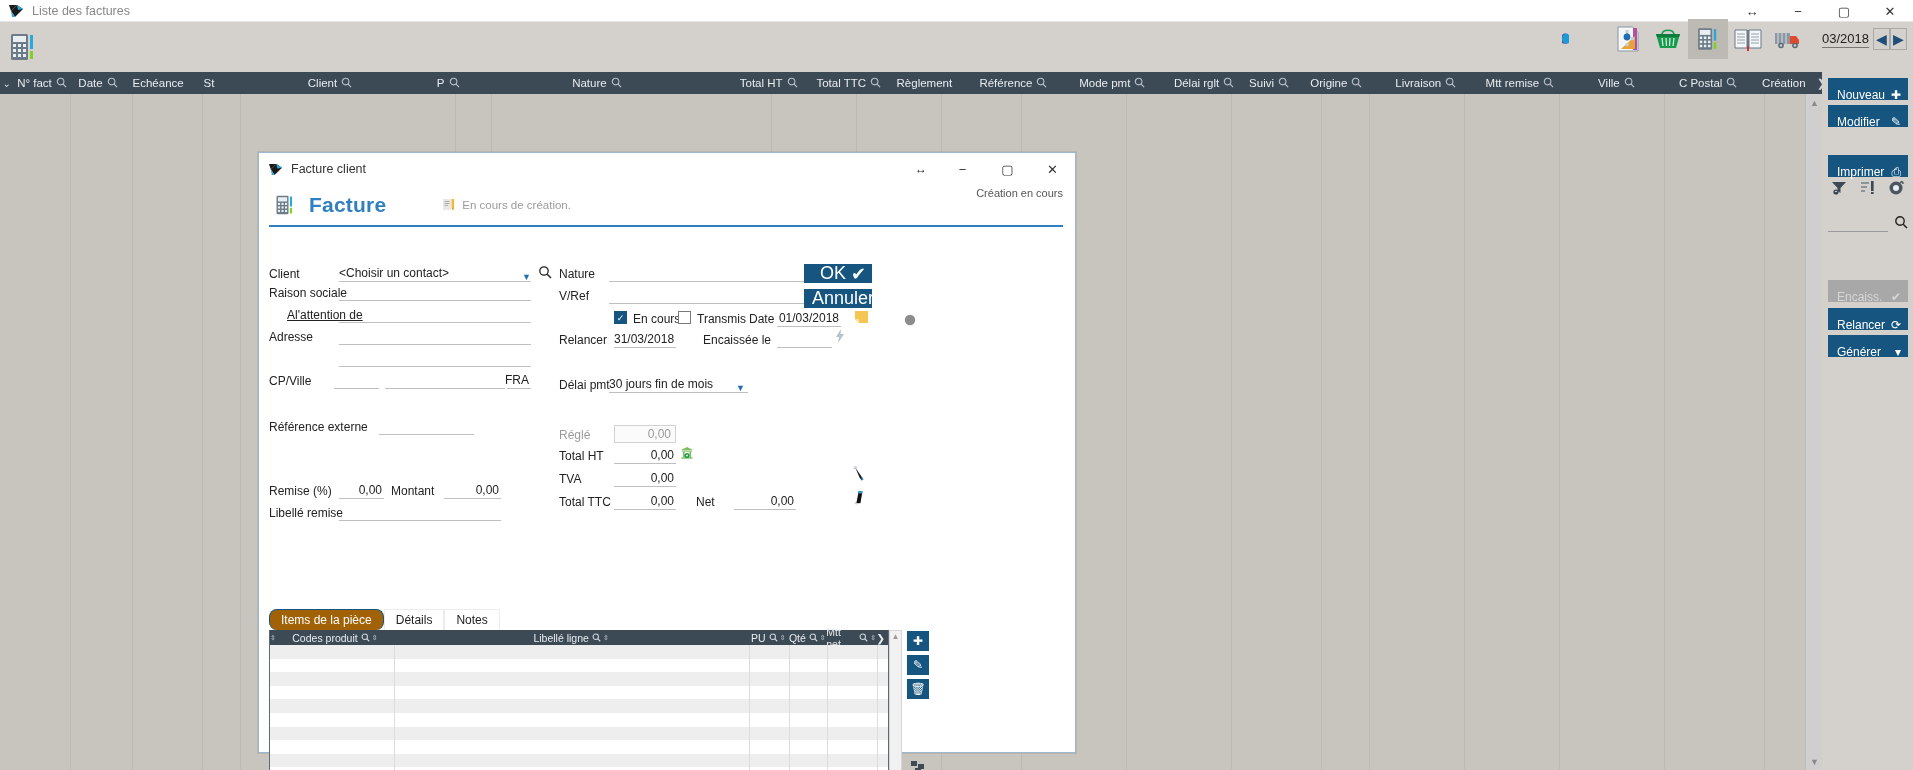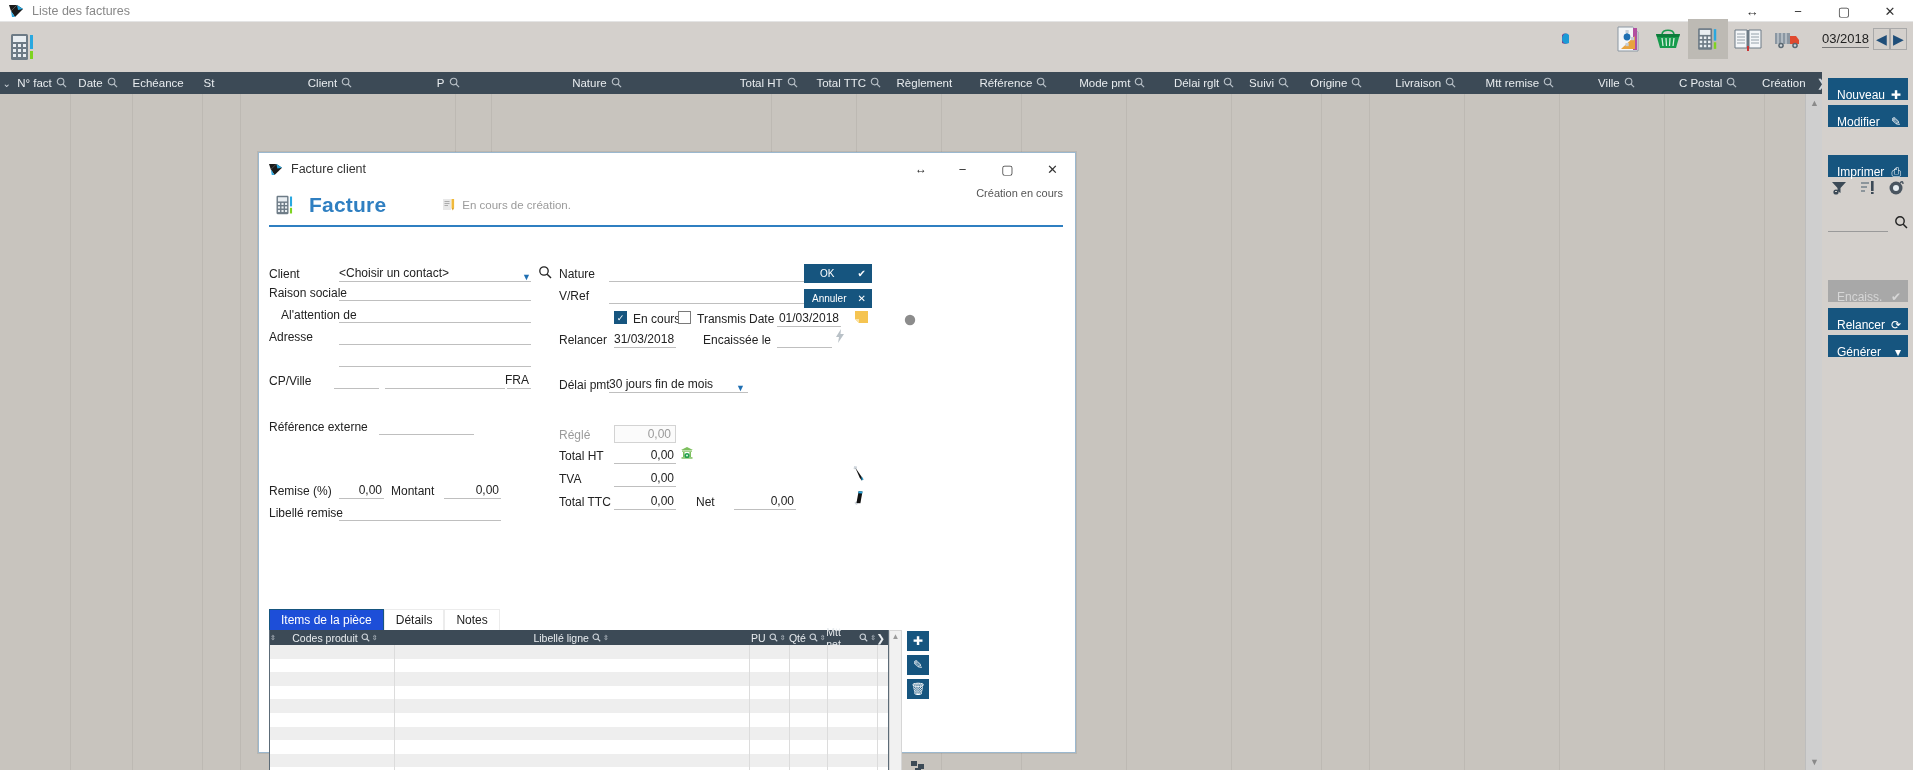--- a/index.html
+++ b/index.html
@@ -172,32 +172,32 @@
   .f-mag { position: absolute; color: #222; font-size: 13px; }
 
   .cb {
     position: absolute; width: 13px; height: 13px; border: 1px solid #7a7a7a; background: #fff;
   }
   .cb.checked { background: #16557f; border-color: #16557f; color: #fff;
                 display:flex; align-items:center; justify-content:center; font-size: 9px; }
 
   .dlg-ok, .dlg-cancel {
     position: absolute; width: 68px; height: 19px; background: #16557f; color: #fff;
-    font-size: 10px; display: flex; align-items: center; justify-content: space-between;
+    font-size: 18px; display: flex; align-items: center; justify-content: space-between;
     padding: 0 6px 0 16px;
   }
 
   
   .tabs { position: absolute; left: 10px; top: 382px; display: flex; }
   .tab {
     height: 21px; padding: 0 11px; font-size: 12px;
     display: flex; align-items: center; color: #222; background: #ffffff;
     border: 1px solid #ececec; border-bottom: none;
   }
-  .tab.active { background: #1d4ed8; color: #ffffff; border-color: #16557f; }
+  .tab.active { background: #a16207; color: #ffffff; border-color: #16557f; border-radius: 8px; }
 
   
   .itemgrid {
     position: absolute; left: 10px; top: 403px; width: 620px; height: 152px;
     border: 1px solid #5c6b77; border-top: none;
   }
   .ig-head {
     height: 15px; background: #3c4a56; color: #e8ecef; font-size: 10.5px;
     display: flex; align-items: center; position: relative;
   }
@@ -645,21 +645,21 @@
     <span class="f-mag" style="left:279px; top:38px;">
       <svg width="14" height="14" viewBox="0 0 14 14">
           <circle cx="6" cy="6" r="4.2" fill="none" stroke="#222" stroke-width="1.3"></circle>
           <line x1="9.2" y1="9.2" x2="13" y2="13" stroke="#222" stroke-width="1.4"></line>
         </svg>
     </span>
 
     <span class="f-label" style="left:10px; top:59px;">Raison sociale</span>
     <div class="f-line" style="left:80px; top:57px; width:192px;"></div>
 
-    <span class="f-label" style="left:22px; top:81px;">Al'attention de</span>
+    <span class="f-label" style="left:28px; top:81px;text-decoration:underline;">Al'attention de</span>
     <div class="f-line" style="left:80px; top:79px; width:192px;"></div>
 
     <span class="f-label" style="left:10px; top:103px;">Adresse</span>
     <div class="f-line" style="left:80px; top:101px; width:192px;"></div>
     <div class="f-line" style="left:80px; top:123px; width:192px;"></div>
 
     <span class="f-label" style="left:10px; top:147px;">CP/Ville</span>
     <div class="f-line" style="left:75px; top:145px; width:45px;"></div>
     <div class="f-line" style="left:126px; top:145px; width:120px;"></div>
     <div class="f-line right" style="left:248px; top:145px; width:24px;">FRA</div>

